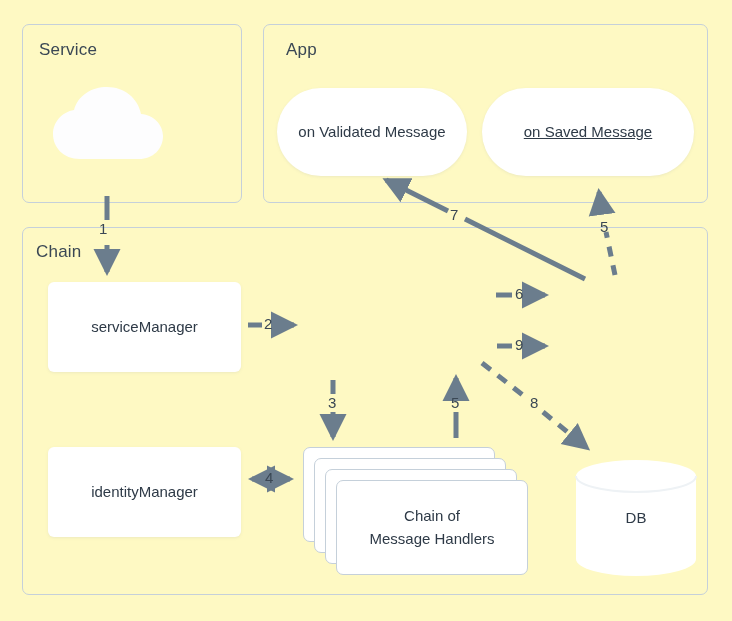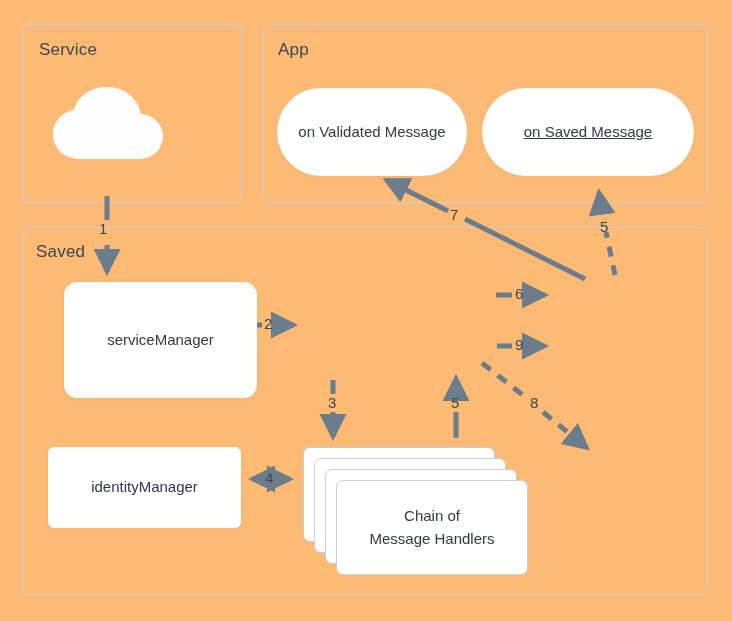--- a/index.html
+++ b/index.html
@@ -11,21 +11,21 @@
   body {
     width: 732px; height: 621px;
     font-family: "Liberation Sans", sans-serif;
     position: relative;
     overflow: hidden;
   }
   #stage {
     position: absolute;
     left: 0; top: 0;
     width: 732px; height: 621px;
-    background: #fdba74;
+    background: #fef9c3;
   }
 
   
   .panel {
     position: absolute;
     border: 1px solid #c5d0da;
     border-radius: 7px;
     background: transparent;
   }
   .panel-title {
@@ -100,24 +100,24 @@
 </style>
 </head>
 <body>
 
 <div id="stage">
 
   <div class="panel" style="left:22px; top:24px; width:220px; height:179px;"></div>
   <div class="panel-title" style="left:39px; top:40px;">Service</div>
 
   <div class="panel" style="left:263px; top:24px; width:445px; height:179px;"></div>
-  <div class="panel-title" style="left:278px; top:40px;">App</div>
+  <div class="panel-title" style="left:286px; top:40px;">App</div>
 
   <div class="panel" style="left:22px; top:227px; width:686px; height:368px;"></div>
-  <div class="panel-title" style="left:36px; top:242px;">Saved</div>
+  <div class="panel-title" style="left:36px; top:242px;">Chain</div>
 
   <svg class="edges" viewBox="0 0 732 621" width="732" height="621">
     <defs>
       <marker id="ah" markerWidth="7" markerHeight="7" refX="4.6" refY="3" orient="auto" markerUnits="strokeWidth">
         <path d="M0,0.3 L5.4,3 L0,5.7 Z" fill="#6b7d8d"></path>
       </marker>
       <marker id="ah-start" markerWidth="7" markerHeight="7" refX="0.8" refY="3" orient="auto" markerUnits="strokeWidth">
         <path d="M5.4,0.3 L0,3 L5.4,5.7 Z" fill="#6b7d8d"></path>
       </marker>
     </defs>
@@ -193,34 +193,42 @@
   </div>
 
   <div class="node pill" style="left:277px; top:88px; width:190px; height:88px;">
     <span>on Validated Message</span>
   </div>
 
   <div class="node pill" style="left:482px; top:88px; width:212px; height:88px;text-decoration:underline;">
     <span>on Saved Message</span>
   </div>
 
-  <div class="node" style="left:64px; top:282px; width:193px; height:116px;border-radius:13px;">
+  <div class="node" style="left:48px; top:282px; width:193px; height:90px;">
     <span>serviceManager</span>
   </div>
 
 
 
-  <div class="node" style="left:48px; top:447px; width:193px; height:81px;">
+  <div class="node" style="left:48px; top:447px; width:193px; height:90px;">
     <span>identityManager</span>
   </div>
 
   <div class="stack-card" style="left:303px; top:447px; width:192px; height:95px;"></div>
   <div class="stack-card" style="left:314px; top:458px; width:192px; height:95px;"></div>
   <div class="stack-card" style="left:325px; top:469px; width:192px; height:95px;"></div>
   <div class="stack-card stack-front" style="left:336px; top:480px; width:192px; height:95px;">
     <div>
       <div>Chain of</div>
       <div>Message Handlers</div>
     </div>
   </div>
 
+  <div class="db" style="left:574px; top:459px; width:124px; height:117px;">
+    <svg width="124" height="117" viewBox="0 0 124 117">
+      <path d="M2 17 L2 100 A60 17 0 0 0 122 100 L122 17 Z" fill="#ffffff"></path>
+      <ellipse cx="62" cy="17" rx="60" ry="16" fill="#ffffff"></ellipse>
+      <path d="M2 17 A60 16 0 0 0 122 17" fill="none" stroke="#eef2f5" stroke-width="2"></path>
+    </svg>
+    <div class="db-label" style="top:50px;">DB</div>
+  </div>
 
 </div>
 
 </body></html>

